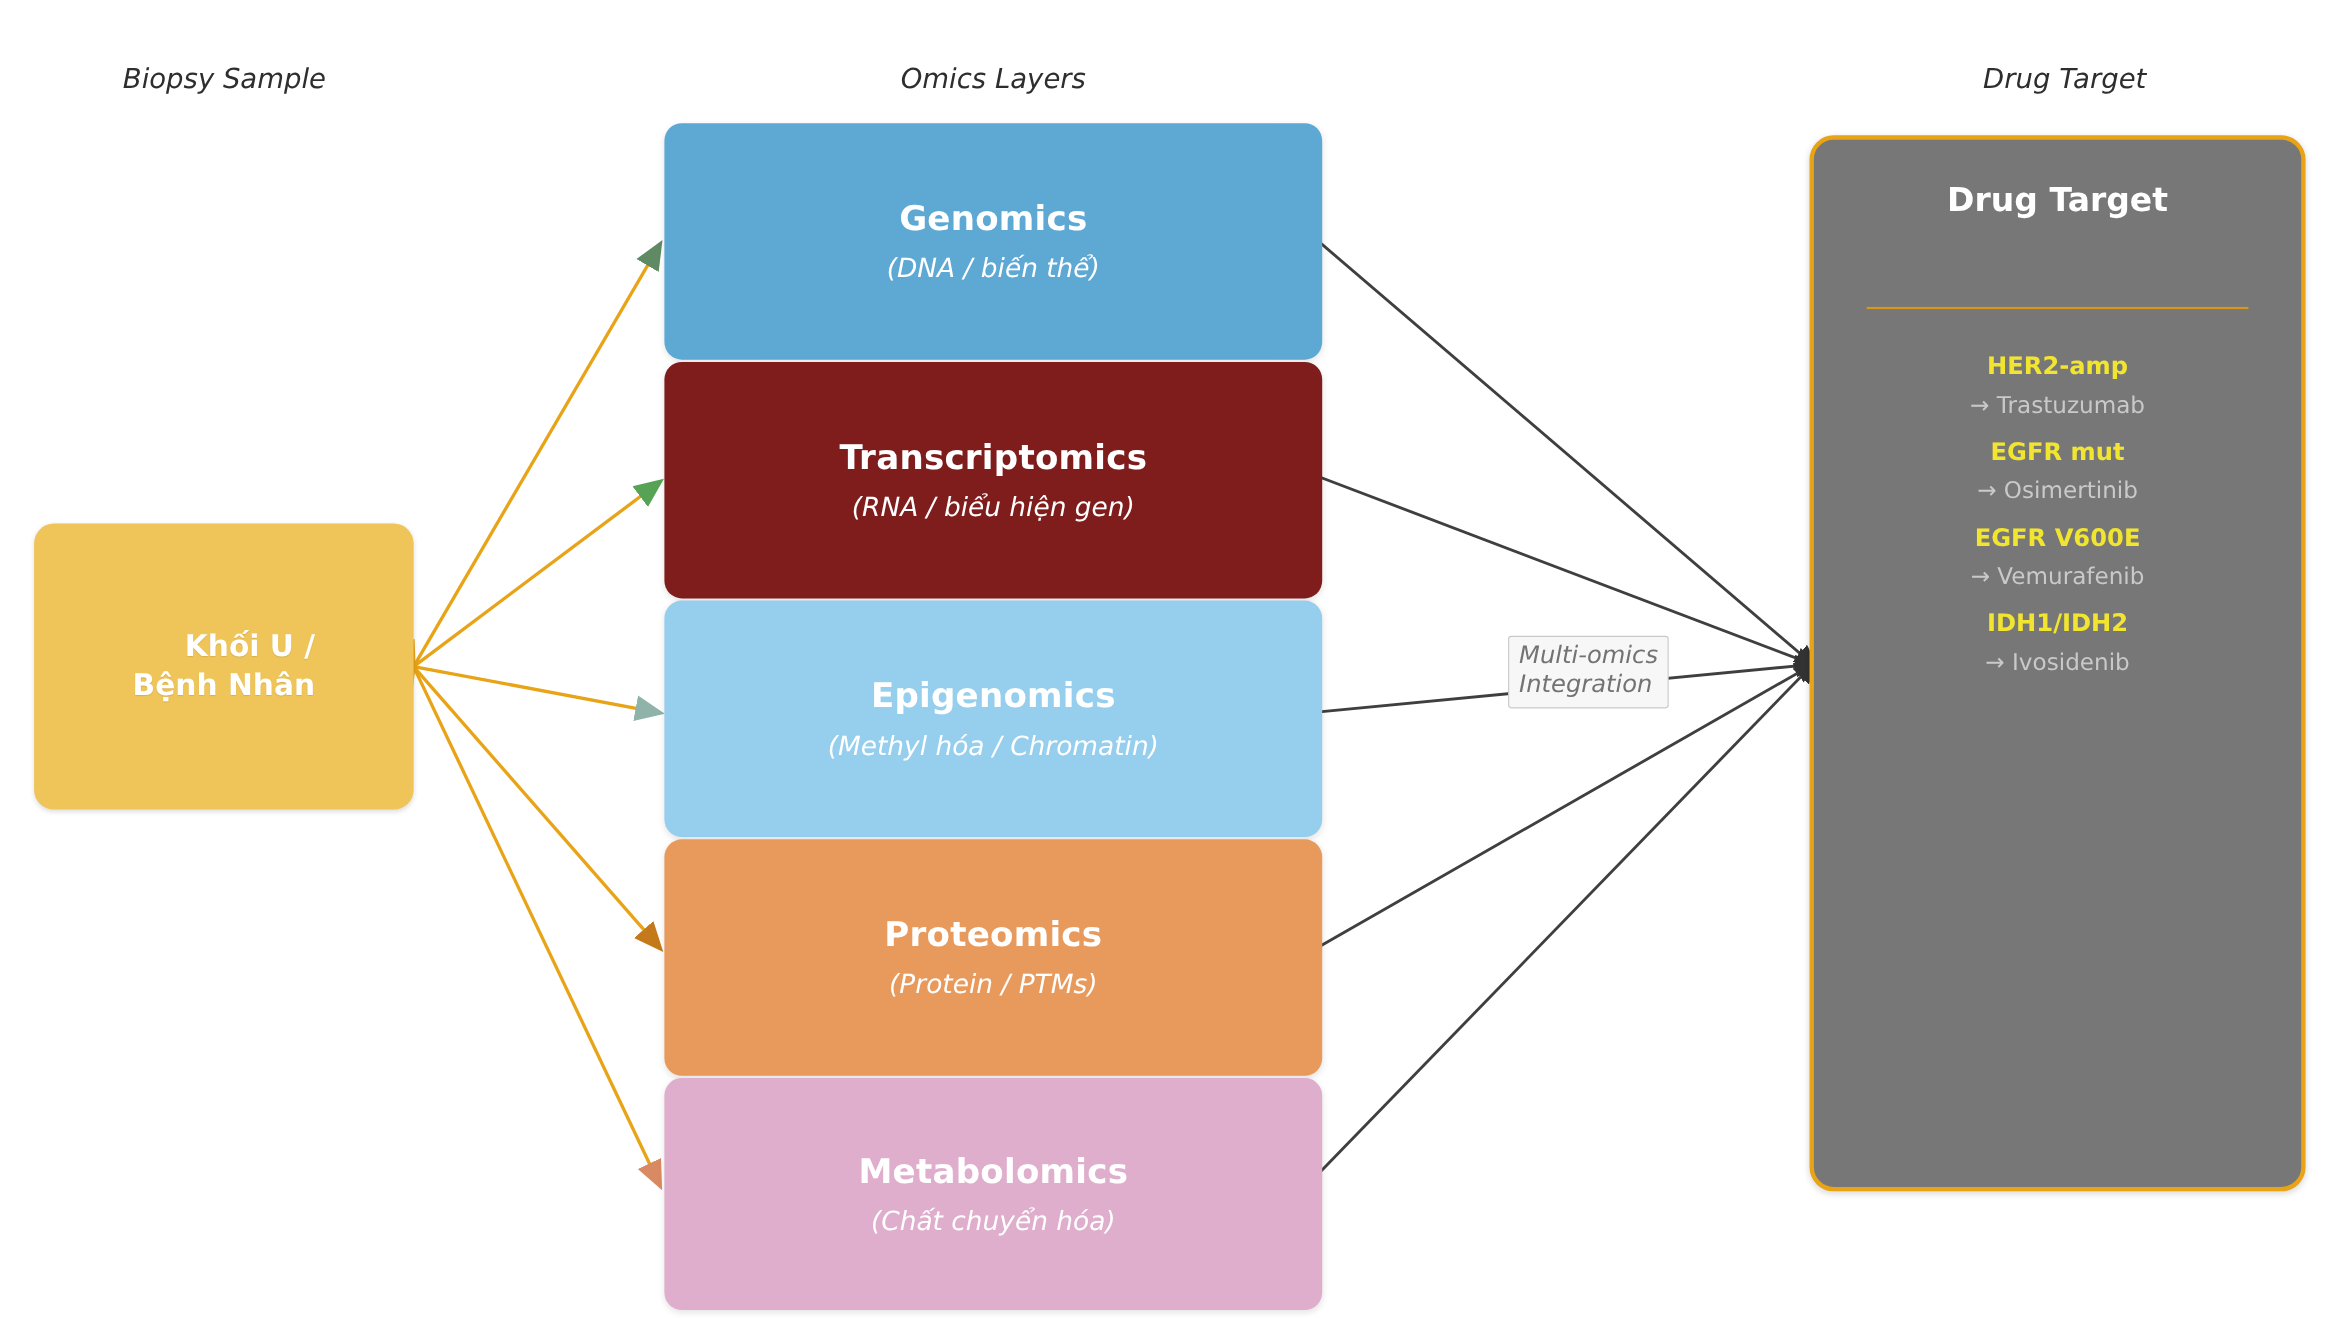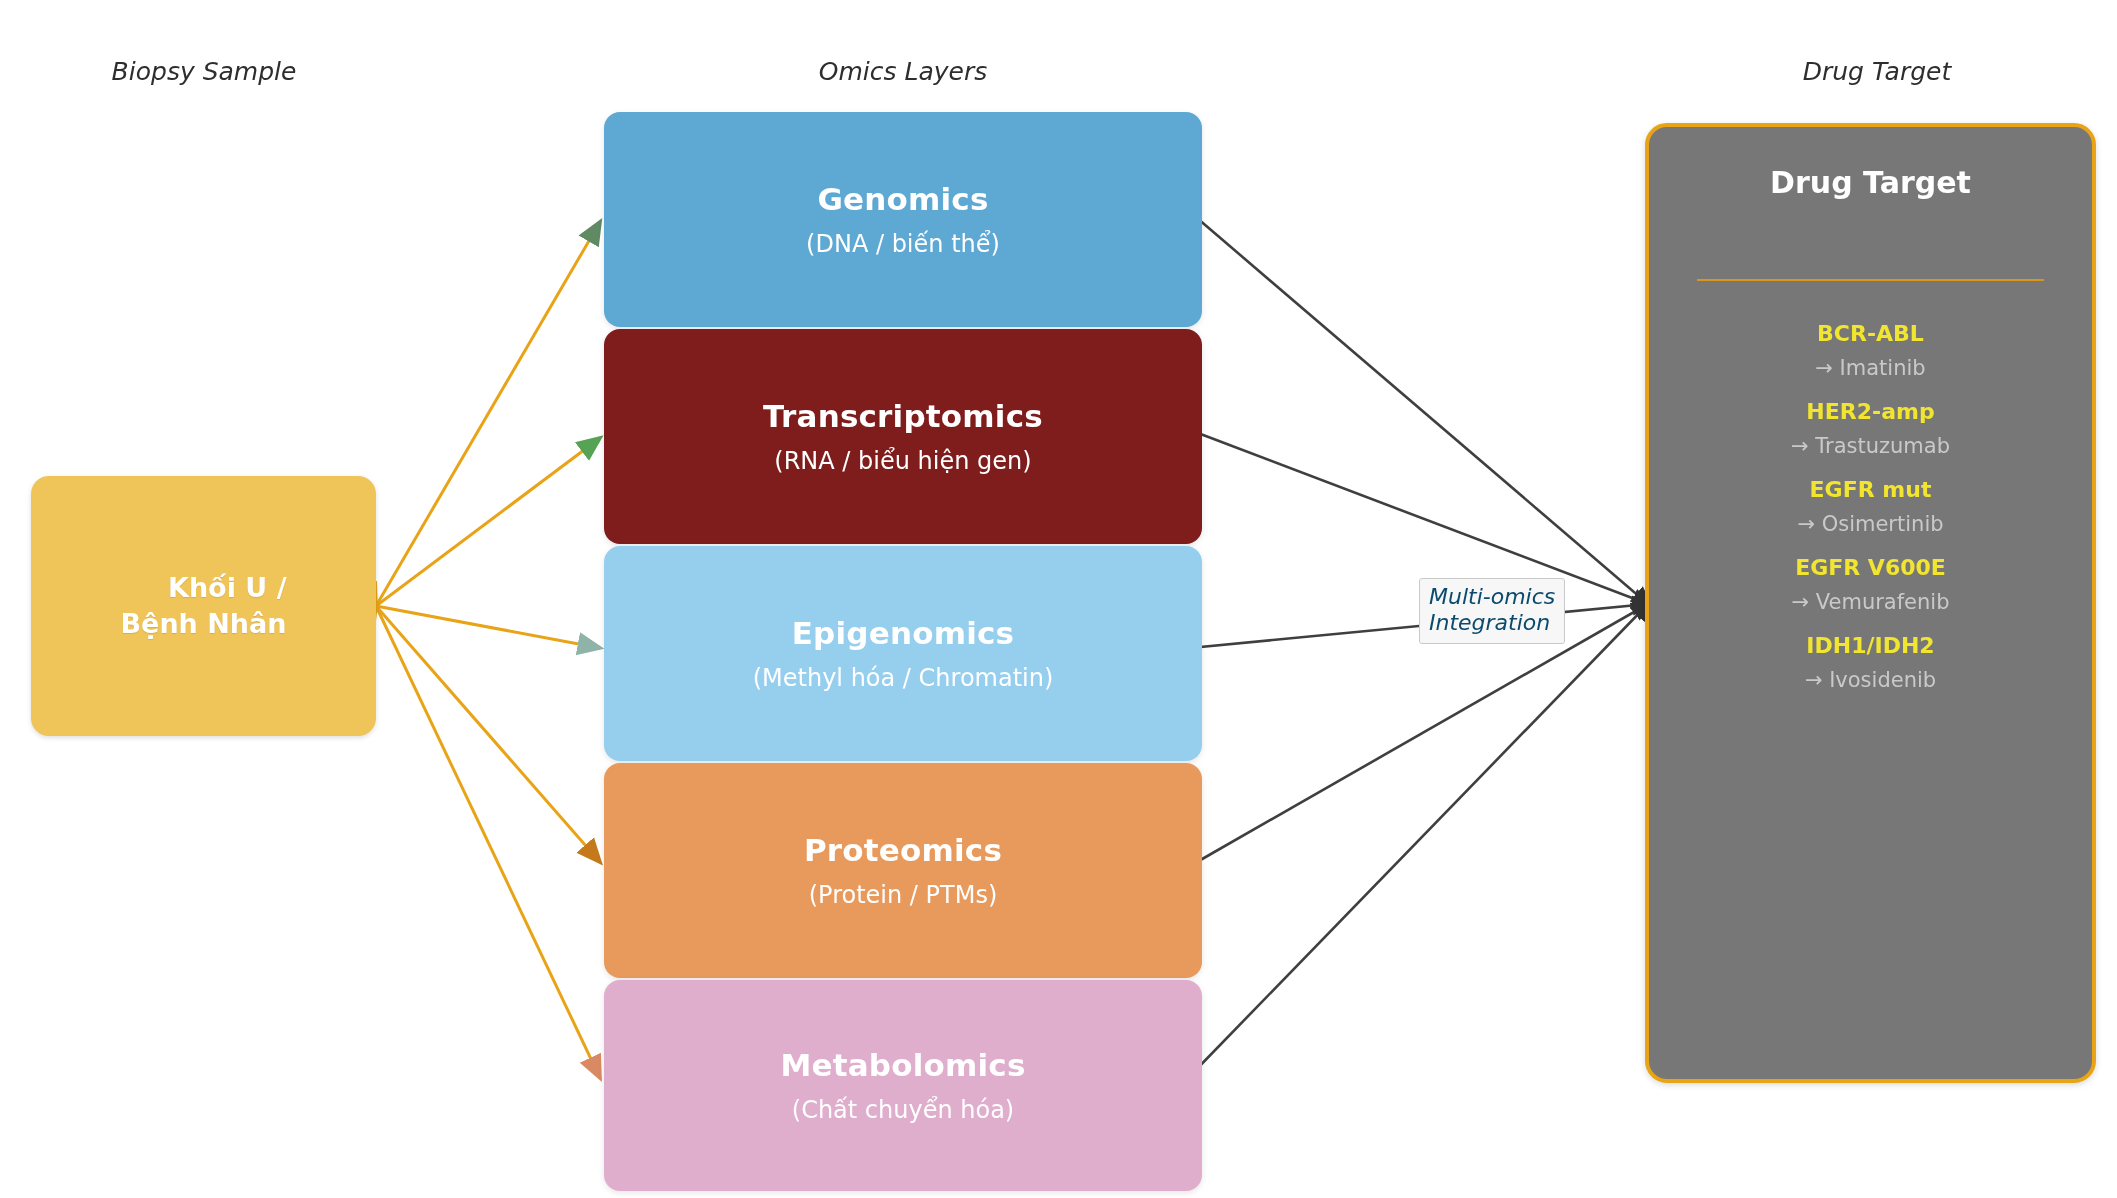--- a/index.html
+++ b/index.html
@@ -73,20 +73,21 @@
   }
   .omics-title {
     color: #ffffff;
     font-weight: bold;
     font-size: 31px;
     letter-spacing: .2px;
     text-align: center;
   }
   .omics-sub {
     color: #ffffff;
+    font-style: italic;
     font-size: 24px;
     margin-top: 13px;
     text-align: center;
   }
 
   #omics-0 { top: 112px; height: 215px; }
   #omics-1 { top: 329px; height: 215px; }
   #omics-2 { top: 546px; height: 215px; }
   #omics-3 { top: 763px; height: 215px; }
   #omics-4 { top: 980px; height: 211px; }
@@ -156,25 +157,24 @@
   #integration-label {
     position: absolute;
     left: 1371px;
     top: 578px;
     background: #F7F7F7;
     border: 1px solid #C9C9C9;
     border-radius: 3px;
     padding: 5px 9px 7px 9px;
     font-style: italic;
     font-size: 22px;
-    color: #0c4a6e;
+    color: #737373;
     line-height: 1.18;
     white-space: pre-line;
     text-align: left;
-    margin-left: 48px;
   }
 </style>
 </head>
 <body>
 
 <div id="stage">
 
   <div id="hdr-biopsy" class="col-header">Biopsy Sample</div>
   <div id="hdr-omics" class="col-header">Omics Layers</div>
   <div id="hdr-target" class="col-header">Drug Target</div>
@@ -252,24 +252,20 @@
   </div>
 
   <div id="integration-label" style="white-space: pre-line;">Multi-omics
 Integration</div>
 
   <div id="target-panel" style="background: rgb(119, 119, 119); border-color: rgb(232, 163, 23);">
     <div id="target-title">Drug Target</div>
     <div id="target-divider"></div>
     <div id="target-list">
         <div class="target-entry">
-          <div class="target-gene" style="color: rgb(242, 229, 48);">BCR-ABL</div>
-          <div class="target-drug" style="color: rgb(201, 201, 201);">→ Imatinib</div>
-        </div>
-        <div class="target-entry">
           <div class="target-gene" style="color: rgb(242, 229, 48);">HER2-amp</div>
           <div class="target-drug" style="color: rgb(201, 201, 201);">→ Trastuzumab</div>
         </div>
         <div class="target-entry">
           <div class="target-gene" style="color: rgb(242, 229, 48);">EGFR mut</div>
           <div class="target-drug" style="color: rgb(201, 201, 201);">→ Osimertinib</div>
         </div>
         <div class="target-entry">
           <div class="target-gene" style="color: rgb(242, 229, 48);">EGFR V600E</div>
           <div class="target-drug" style="color: rgb(201, 201, 201);">→ Vemurafenib</div>

